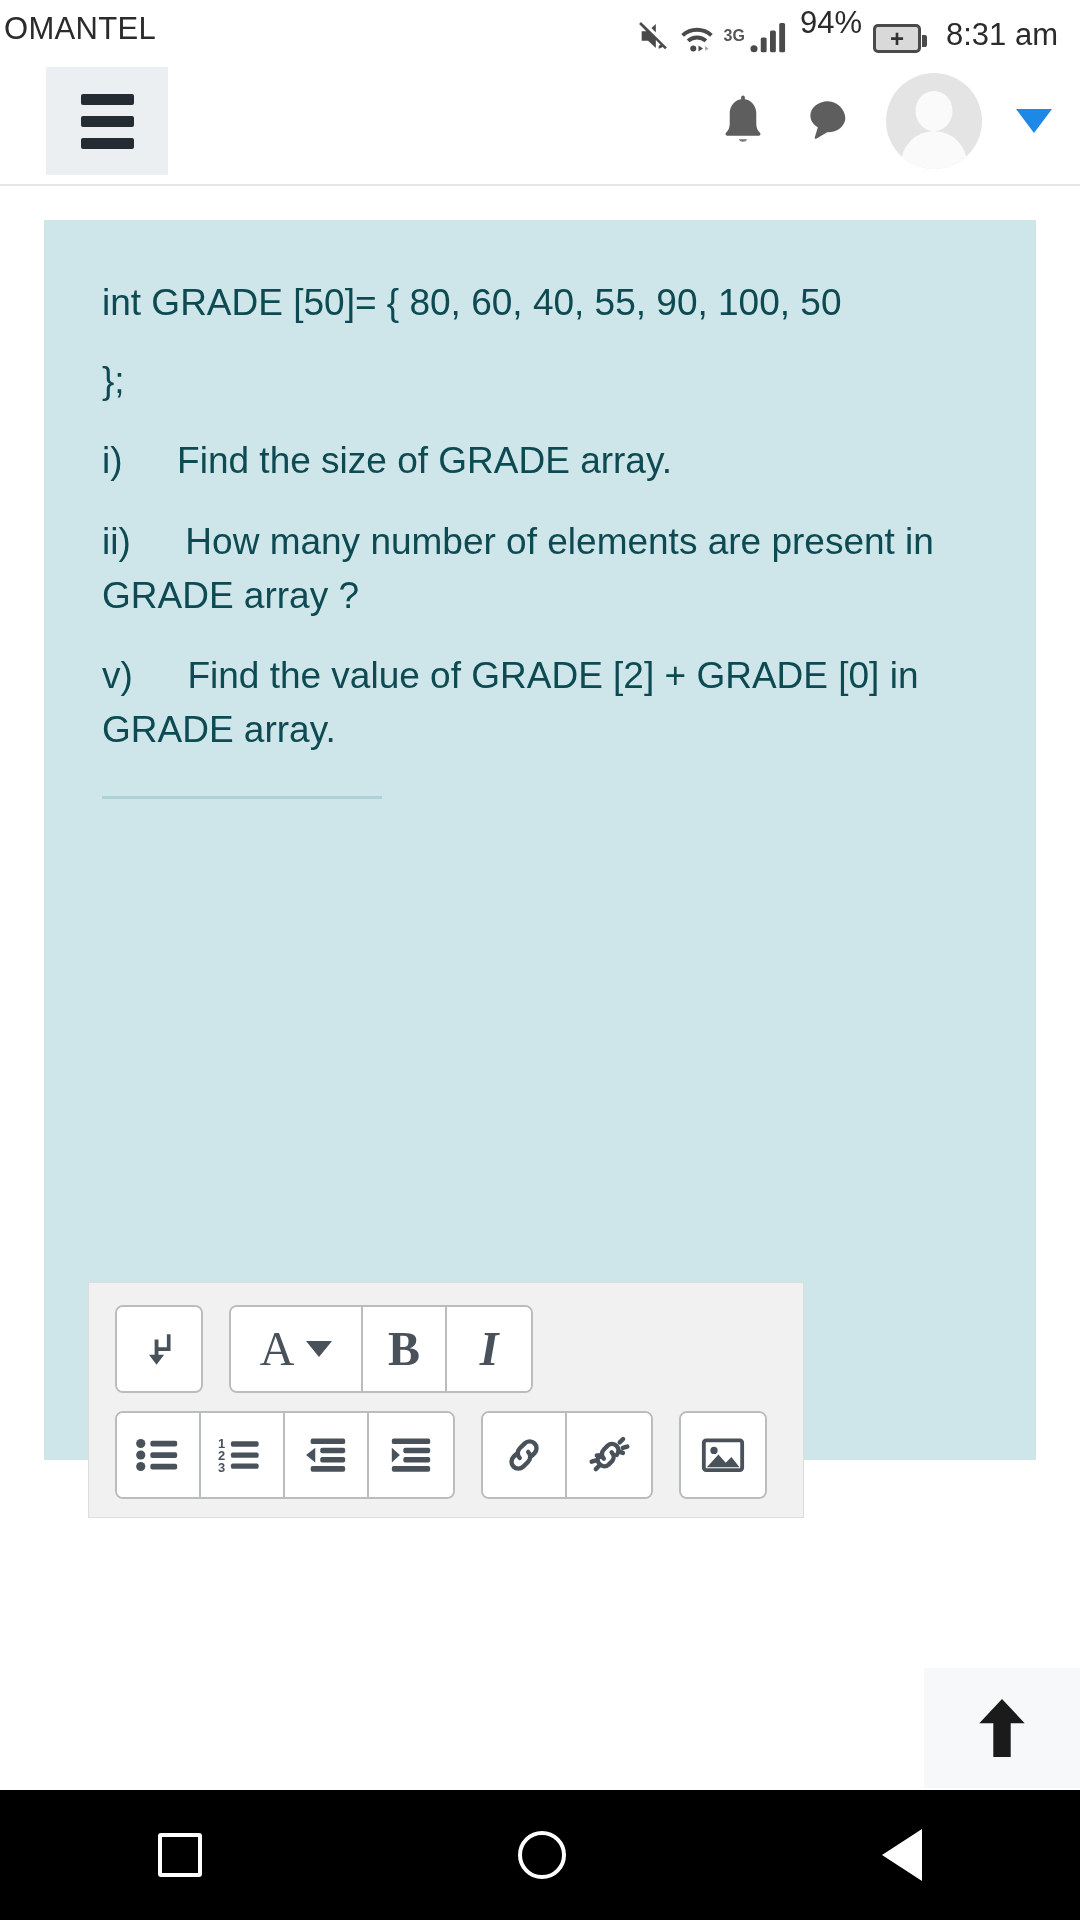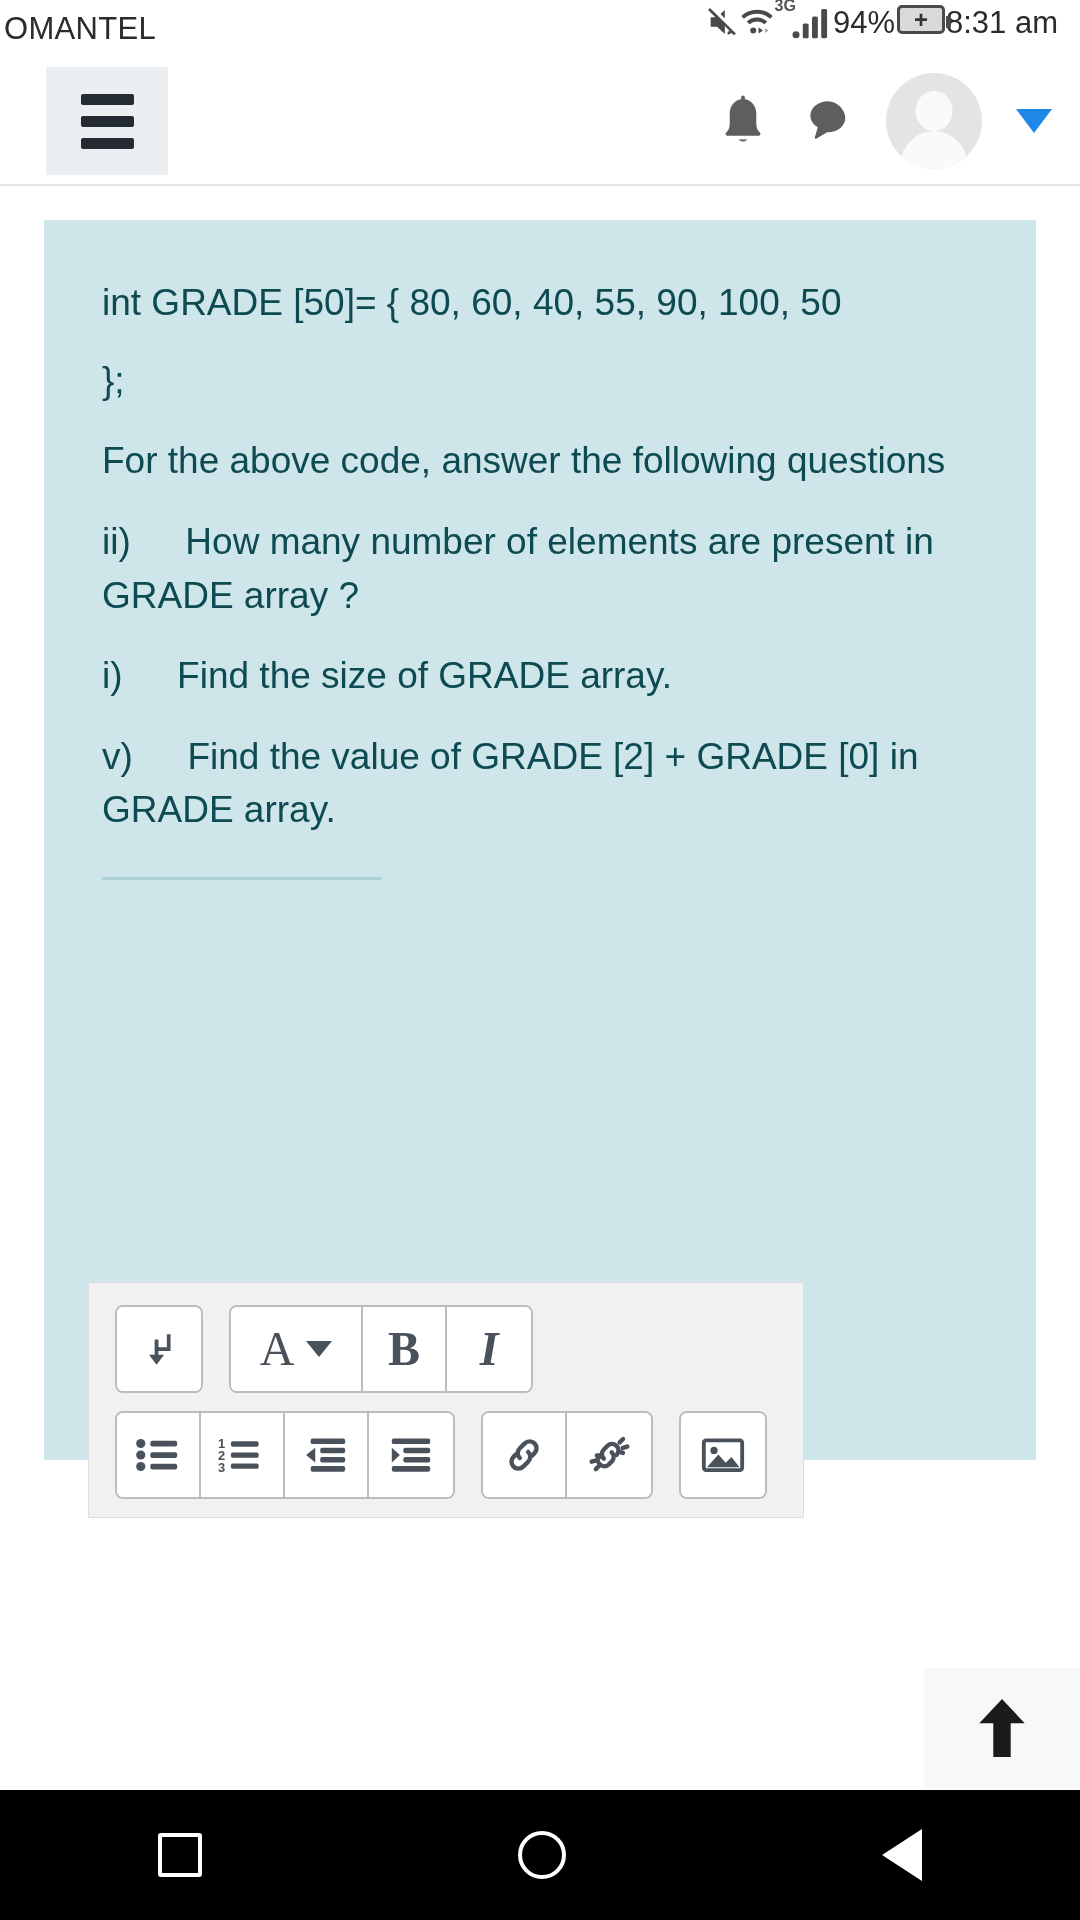--- a/index.html
+++ b/index.html
@@ -12,27 +12,27 @@
 
   
   .statusbar {
     height: 58px; width: 100%;
     display: flex; align-items: center;
     padding: 0 22px 0 4px;
     background: #ffffff;
   }
   .carrier { font-size: 31px; color: #2b2b2b; letter-spacing: .3px; }
   .status-right {
-    margin-left: auto; display: flex; align-items: flex-start; 
+    margin-left: auto; display: flex; align-items: flex-end; gap: 9px;
     color: #4a4a4a;
   }
   .status-right svg { display: block; }
   .sig-3g { font-size: 16px; font-weight: bold; color: #555; position: relative; top: -8px; margin-right: -4px; }
   .battpct { font-size: 31px; color: #2b2b2b; margin: 0 2px 12px 1px; }
-  .clock { font-size: 31px; color: #2b2b2b; margin-left: 1px; }
+  .clock { font-size: 31px; color: #2b2b2b; margin-left: 16px; }
   .batt {
     width: 48px; height: 29px; border: 3px solid #4a4a4a; border-radius: 5px;
     position: relative; display: flex; align-items: center; justify-content: center;
     background: #d9d9d9;
   }
   .batt::after {
     content: ""; position: absolute; right: -9px; top: 8px;
     width: 5px; height: 12px; background: #4a4a4a; border-radius: 0 2px 2px 0;
   }
   .batt .plus { color: #333; font-size: 24px; line-height: 1; font-weight: 700; }
@@ -212,31 +212,30 @@
       </div>
       <button class="icon-btn">
         <span class="caret-down"></span>
       </button>
     </div>
   </div>
 
   <div class="content-card">
     <p class="qtext tight">int   GRADE [50]= { 80, 60, 40, 55, 90, 100, 50</p>
     <p class="qtext">};</p>
-    <p class="qtext">For the above code, answer the following questions</p>
-
+
+    <p class="qtext">
+      <span>i)</span>
+      <span class="indent-gap"></span>
+      <span>Find the size of GRADE array.</span>
+    </p>
     <p class="qtext">
       <span>ii)</span>
       <span class="indent-gap"></span>
       <span>How many number of elements  are present in GRADE array ?</span>
-    </p>
-    <p class="qtext">
-      <span>i)</span>
-      <span class="indent-gap"></span>
-      <span>Find the size of GRADE array.</span>
     </p>
     <p class="qtext">
       <span>v)</span>
       <span class="indent-gap"></span>
       <span>Find the value of  GRADE [2] + GRADE [0]  in GRADE array.</span>
     </p>
 
     <hr class="hr-divider">
   </div>
 

